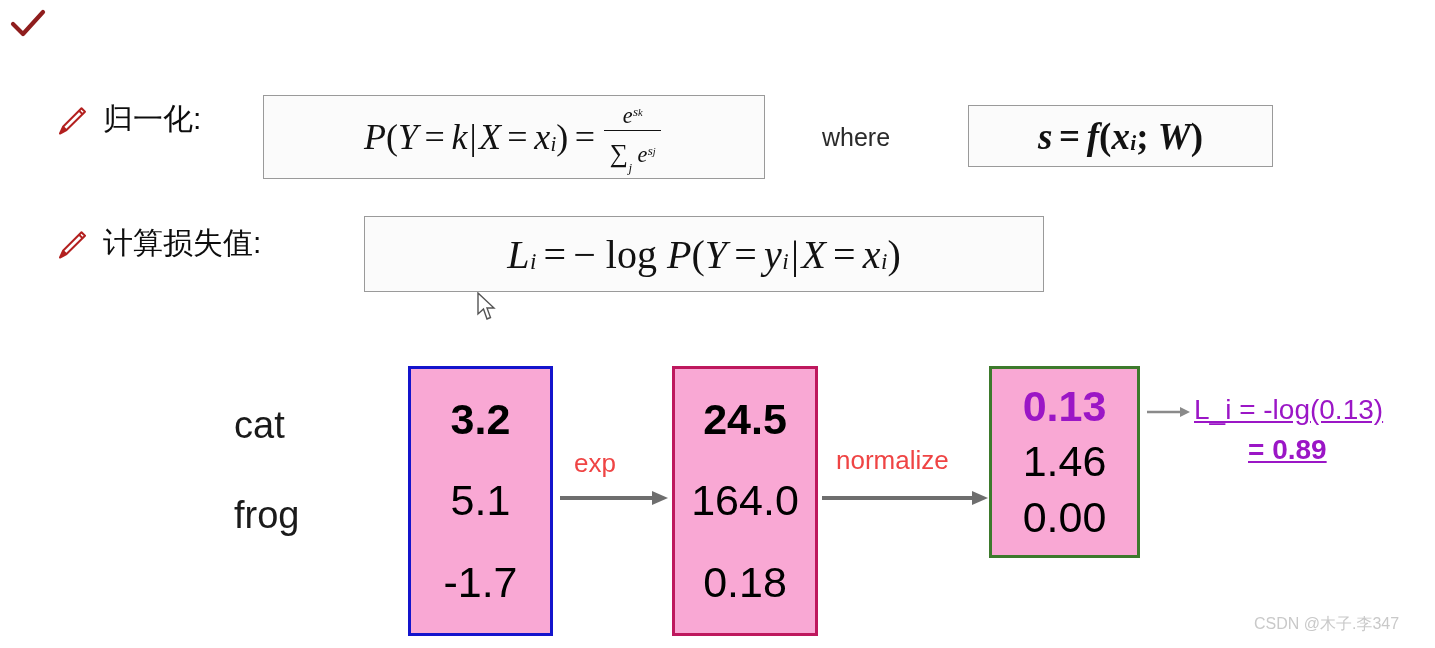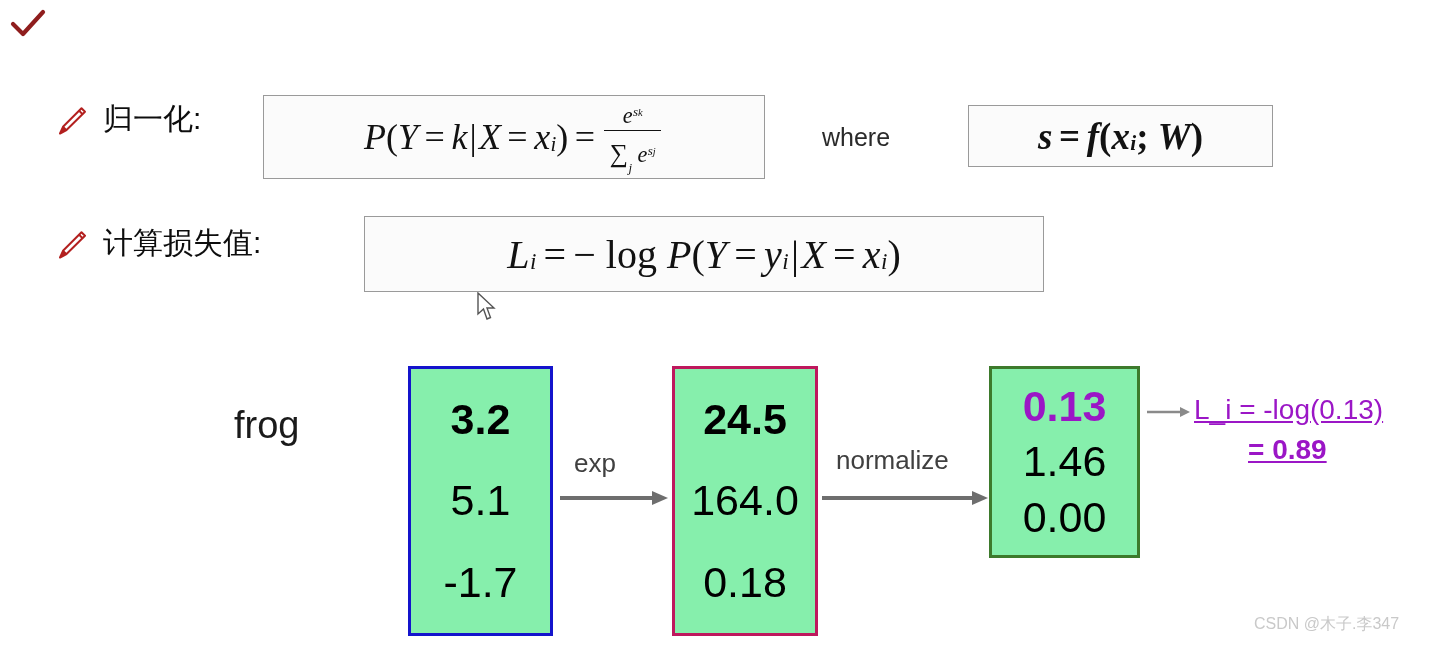--- a/index.html
+++ b/index.html
@@ -116,39 +116,39 @@
     line-height: 1;
     height: 90px;
     display: flex;
     align-items: center;
     color: #1a1a1a;
   }
 
   .value-box {
     position: absolute;
     box-sizing: border-box;
-    background: #86efac;
+    background: #f9a8d4;
     display: flex;
     flex-direction: column;
     justify-content: space-around;
     align-items: center;
     padding: 10px 0;
   }
   .value-box .val {
     font-size: 43px;
     line-height: 1;
     white-space: nowrap;
   }
   .value-box .val.b { font-weight: bold; }
 
   .arrow-group { position: absolute; }
   .arrow-label {
     position: absolute;
     font-size: 26px;
-    color: #404040;
+    color: #ef4444;
     white-space: nowrap;
   }
 
   #loss-text {
     position: absolute;
     left: 1194px;
     top: 390px;
     color: #9b16c6;
     font-size: 28px;
     line-height: 1.42;
@@ -234,20 +234,21 @@
   <span class="math" style="font-size:40px;">
     <span class="mi">L</span><span class="sub">i</span>
     <span class="op mup">=</span><span class="mup">−</span>&nbsp;<span class="mup">log</span>&nbsp;
     <span class="mi">P</span><span class="mup">(</span><span class="mi">Y</span>
     <span class="op mup">=</span><span class="mi">y</span><span class="sub">i</span><span class="vbar">|</span>
     <span class="mi">X</span><span class="op mup">=</span><span class="mi">x</span><span class="sub">i</span><span class="mup">)</span>
   </span>
 </div>
 
 <div class="col-labels">
+  <div>cat</div>
   <div>frog</div>
 </div>
 
 <div class="value-box" id="box-scores" style="left:408px; top:366px; width:145px; height:270px; border:3px solid #1414cc;">
   <div class="val b">3.2</div>
   <div class="val">5.1</div>
   <div class="val">-1.7</div>
 </div>
 
 <div class="arrow-group" style="left:560px; top:448px;">

